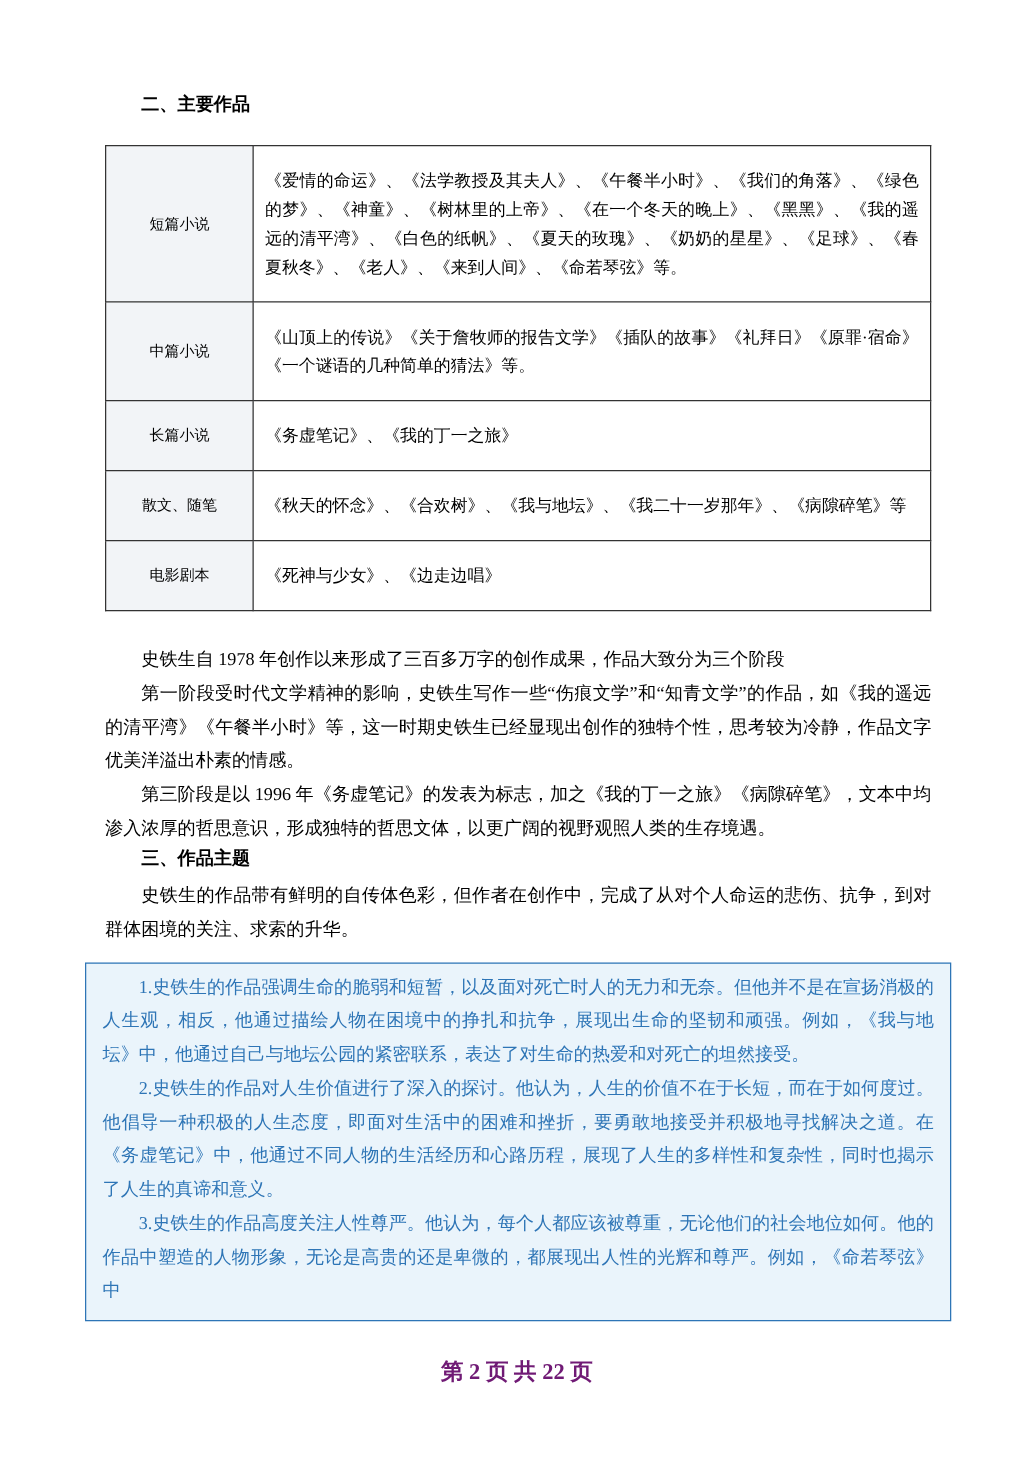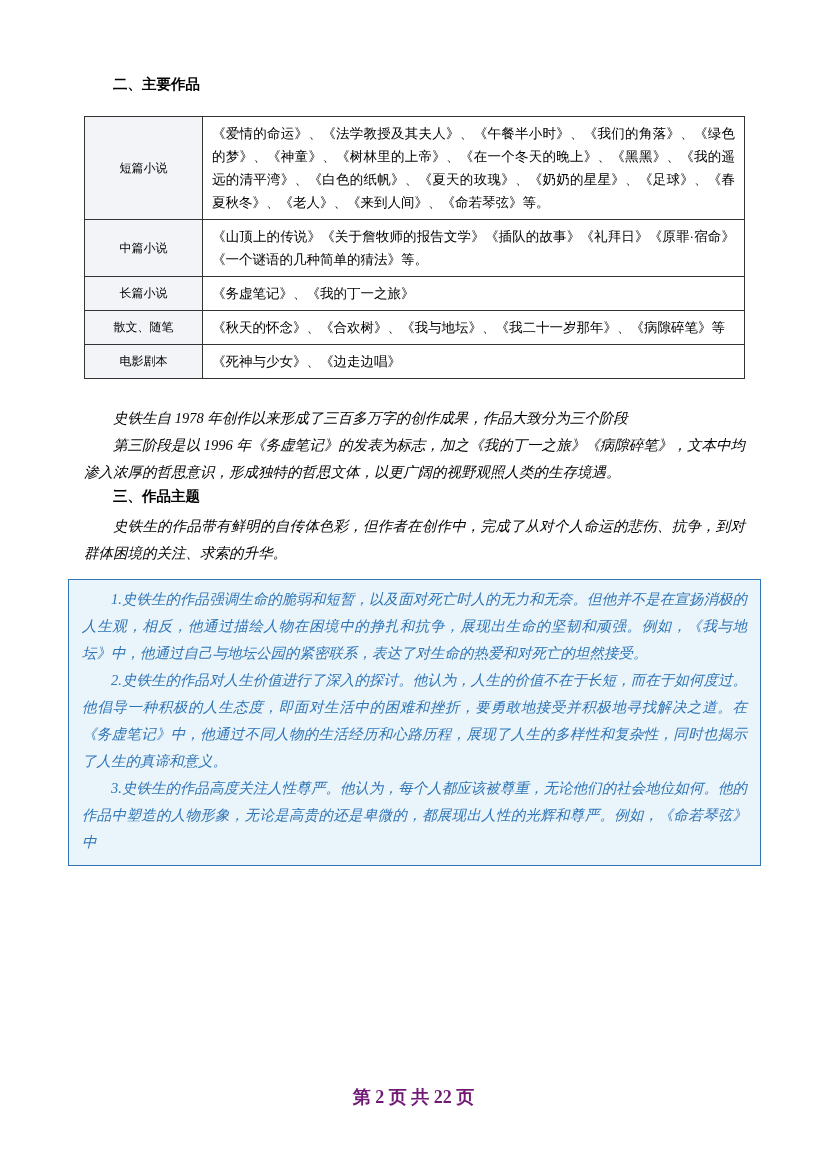--- a/index.html
+++ b/index.html
@@ -27,42 +27,41 @@
     text-indent: 2em;
   }
   .works-table {
     width: 100%;
     border-collapse: collapse;
     margin-top: 22px;
     font-size: 13.5px;
   }
   .works-table td {
     border: 1px solid #333;
-    padding: 5px 9px;
+    padding: 16px 9px;
     line-height: 23px;
     vertical-align: middle;
   }
   .works-table td.label {
     width: 118px;
     text-align: center;
     font-weight: normal;
     font-size: 12px;
     background: var(--table-label-bg, #f2f4f7);
   }
   .works-table td.content {
     text-align: justify;
   }
   .text-block { margin-top: 26px; }
   .para {
     font-size: 14.5px;
     line-height: 27px;
     text-indent: 2em;
     text-align: justify;
     margin: 0;
-    font-style: italic;
   }
   .section3-heading { margin-top: 0; margin-bottom: 7px; }
   .theme-box {
     margin: 12px -16px 0 -16px;
     padding: 6px 13px 9px 13px;
     border: 1px solid var(--box-border, #2e75b6);
     background: var(--box-bg, #eaf4fb);
     color: var(--box-text, #2e75b6);
   }
   .footer {
@@ -103,20 +102,21 @@
       </tr>
       <tr>
         <td class="label">电影剧本</td>
         <td class="content">《死神与少女》、《边走边唱》</td>
       </tr>
     </tbody>
   </table>
 
   <div class="text-block">
     <p class="para">史铁生自 1978 年创作以来形成了三百多万字的创作成果，作品大致分为三个阶段</p>
+    <p class="para">第一阶段受时代文学精神的影响，史铁生写作一些“伤痕文学”和“知青文学”的作品，如《我的遥远的清平湾》《午餐半小时》等，这一时期史铁生已经显现出创作的独特个性，思考较为冷静，作品文字优美洋溢出朴素的情感。</p>
     <p class="para">第三阶段是以 1996 年《务虚笔记》的发表为标志，加之《我的丁一之旅》《病隙碎笔》，文本中均渗入浓厚的哲思意识，形成独特的哲思文体，以更广阔的视野观照人类的生存境遇。</p>
   </div>
 
   <h2 class="heading section3-heading">三、作品主题</h2>
 
   <p class="para">史铁生的作品带有鲜明的自传体色彩，但作者在创作中，完成了从对个人命运的悲伤、抗争，到对群体困境的关注、求索的升华。</p>
 
   <div class="theme-box">
     <p class="para">1.史铁生的作品强调生命的脆弱和短暂，以及面对死亡时人的无力和无奈。但他并不是在宣扬消极的人生观，相反，他通过描绘人物在困境中的挣扎和抗争，展现出生命的坚韧和顽强。例如，《我与地坛》中，他通过自己与地坛公园的紧密联系，表达了对生命的热爱和对死亡的坦然接受。</p>
     <p class="para">2.史铁生的作品对人生价值进行了深入的探讨。他认为，人生的价值不在于长短，而在于如何度过。他倡导一种积极的人生态度，即面对生活中的困难和挫折，要勇敢地接受并积极地寻找解决之道。在《务虚笔记》中，他通过不同人物的生活经历和心路历程，展现了人生的多样性和复杂性，同时也揭示了人生的真谛和意义。</p>

